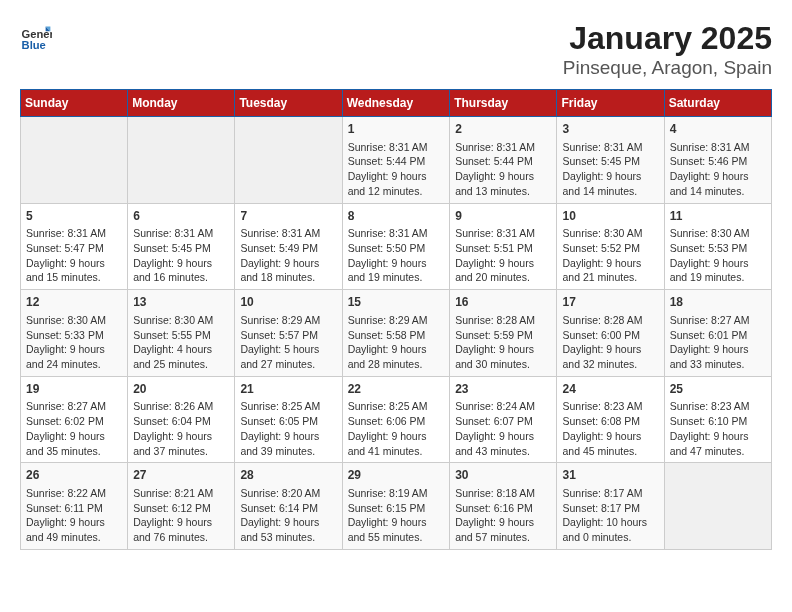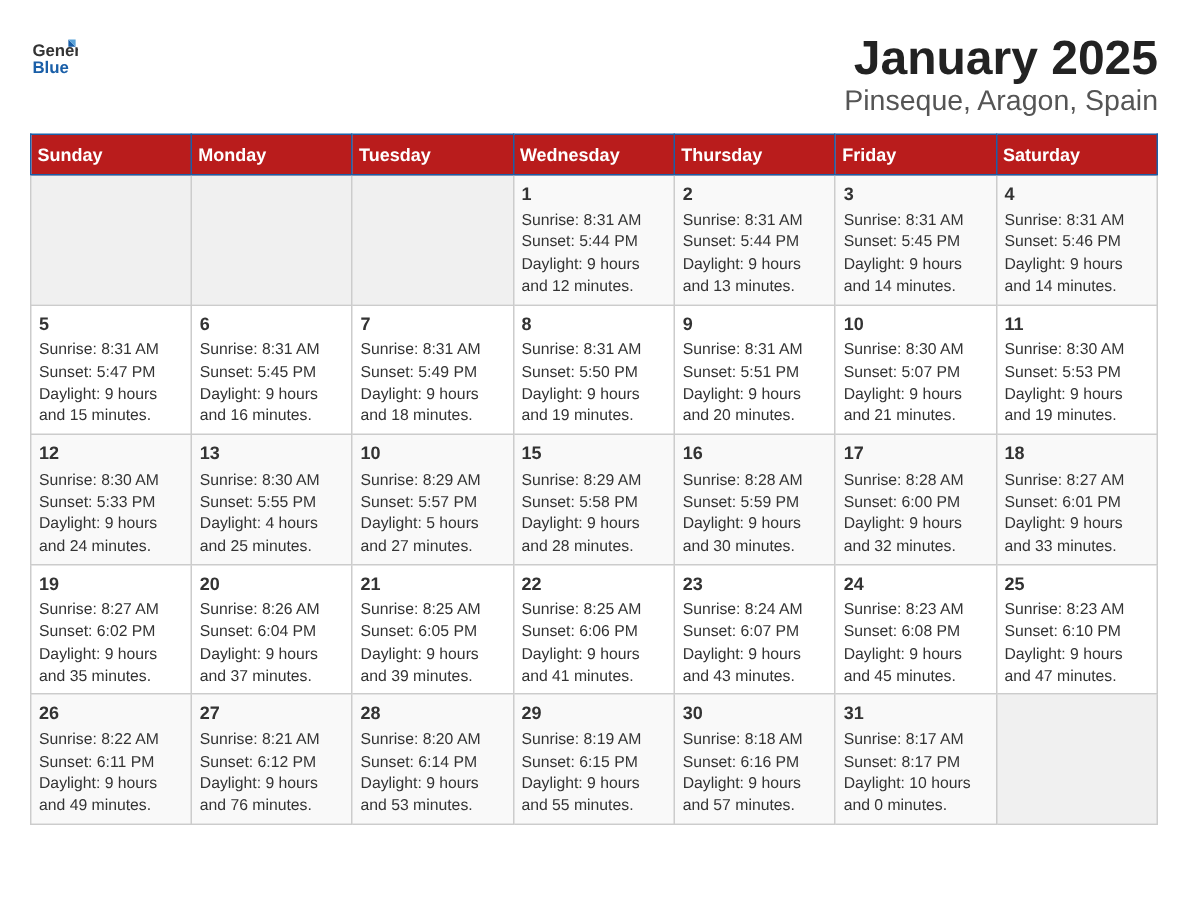--- a/index.html
+++ b/index.html
@@ -171,21 +171,21 @@
         </td>
         <td>
           <span class="day-number">9</span>
           <div>Sunrise: 8:31 AM</div>
           <div>Sunset: 5:51 PM</div>
           <div>Daylight: 9 hours and 20 minutes.</div>
         </td>
         <td>
           <span class="day-number">10</span>
           <div>Sunrise: 8:30 AM</div>
-          <div>Sunset: 5:07 PM</div>
+          <div>Sunset: 5:52 PM</div>
           <div>Daylight: 9 hours and 21 minutes.</div>
         </td>
         <td>
           <span class="day-number">11</span>
           <div>Sunrise: 8:30 AM</div>
           <div>Sunset: 5:53 PM</div>
           <div>Daylight: 9 hours and 19 minutes.</div>
         </td>
       </tr>
       <tr>

